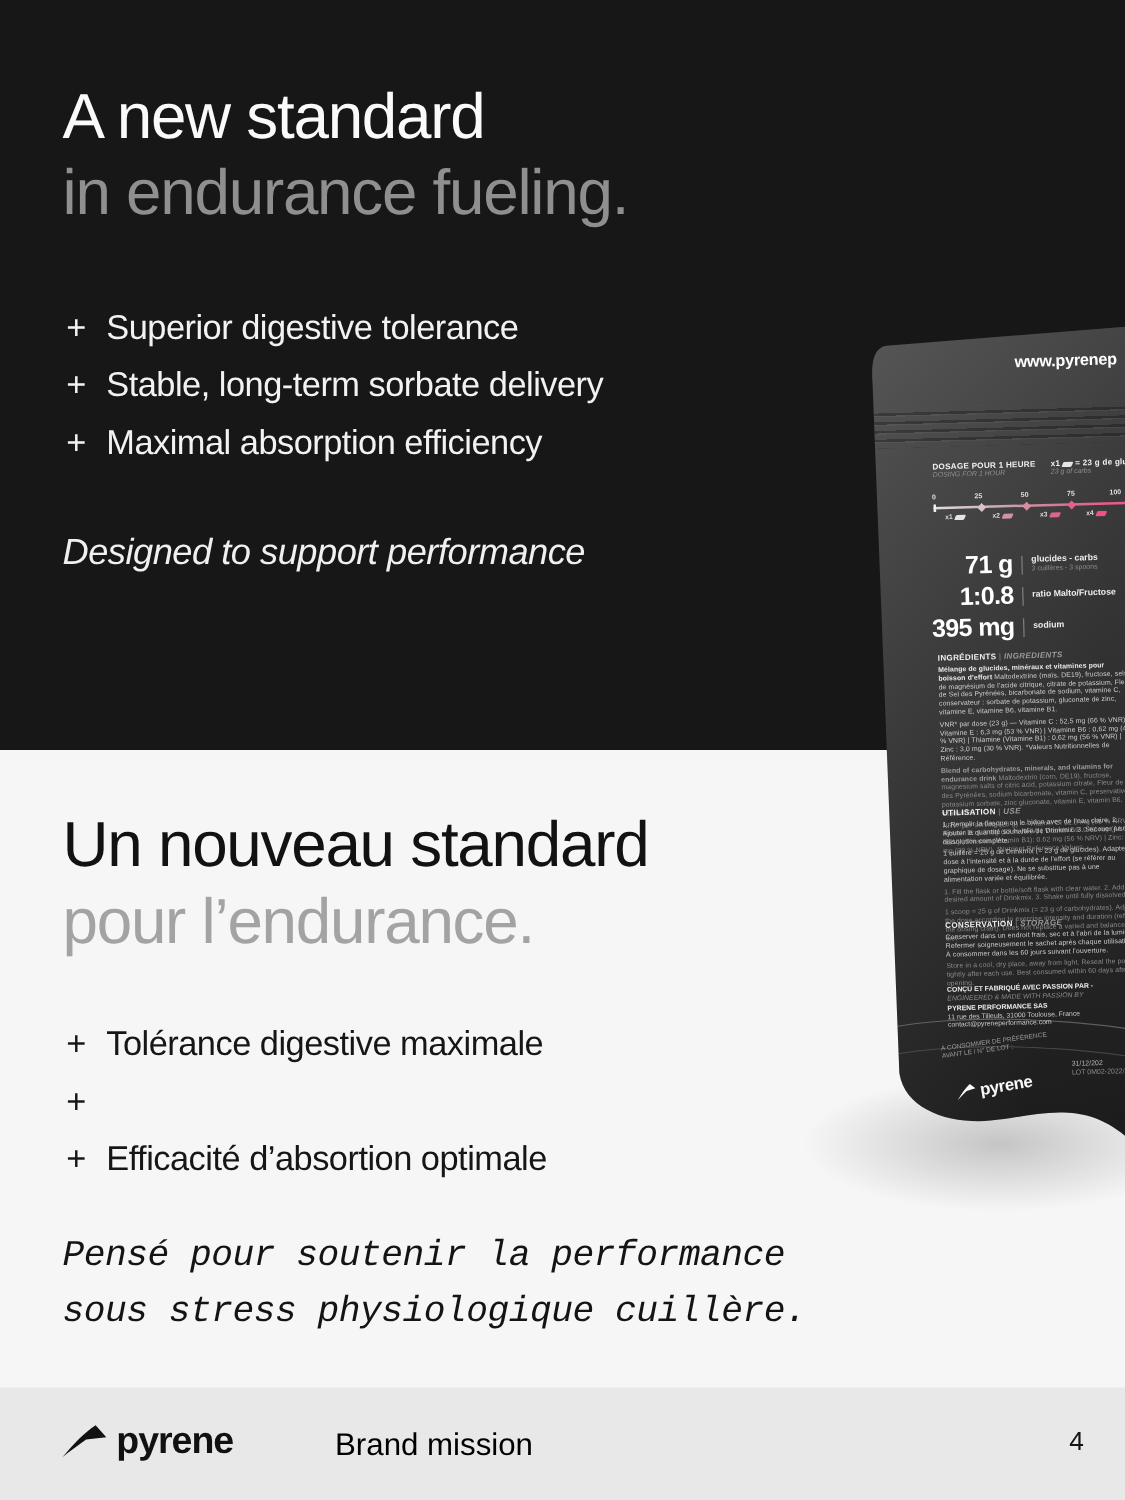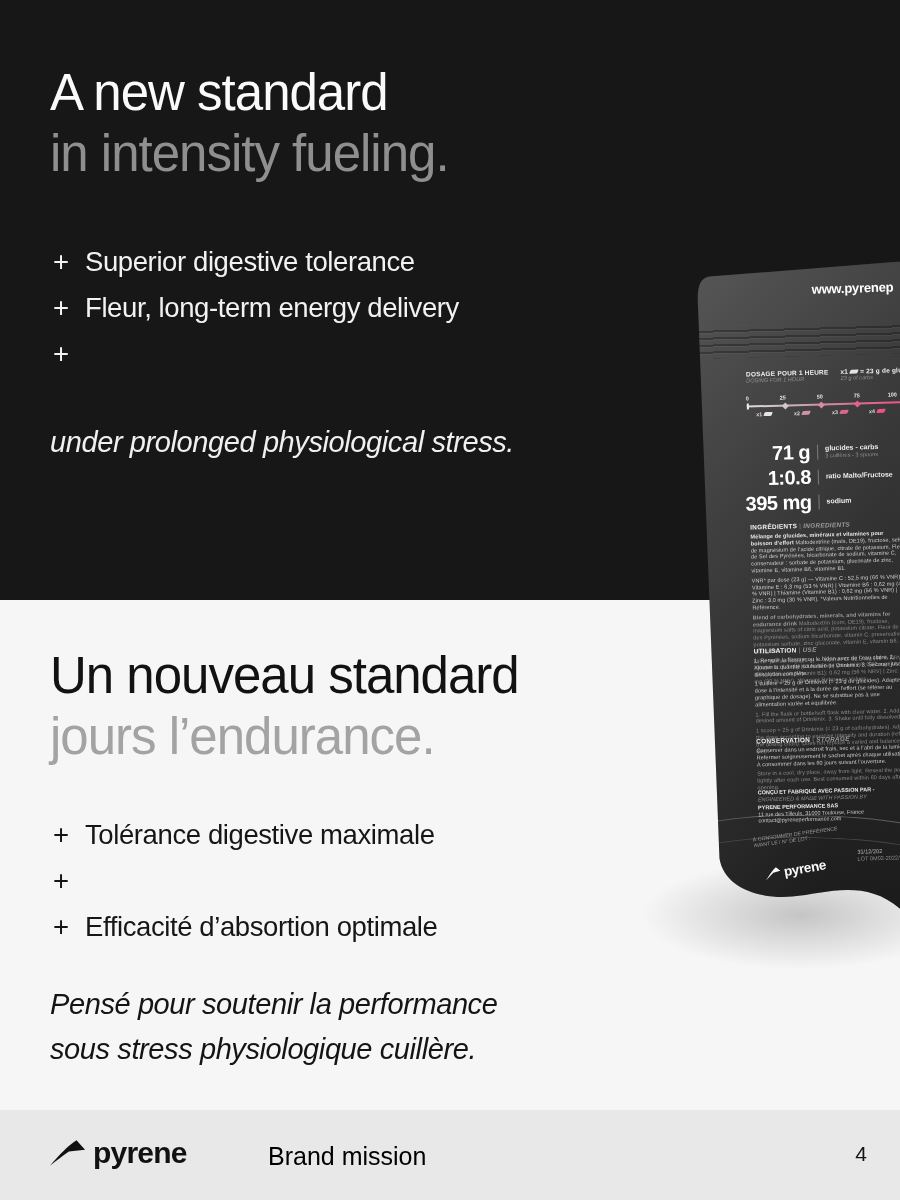--- a/index.html
+++ b/index.html
@@ -19,21 +19,21 @@
 
   .bullets{position:absolute;left:53px;}
   .bullets-en{top:239px;color:#f2f2f2;}
   .bullets-fr{top:812px;color:#161616;}
   .bullet{display:flex;font-size:27.5px;line-height:46px;letter-spacing:-0.4px;font-weight:500;}
   .bullet .mark{width:32px;}
 
   .tagline{position:absolute;left:50px;font-style:italic;font-size:29px;line-height:45px;
            letter-spacing:-0.4px;font-weight:500;}
   .tagline-en{top:420px;color:#f0f0f0;}
-  .tagline-fr{top:982px;color:#141414;}
+  .tagline-fr{top:982px;color:#141414;font-family:Liberation Mono, monospace;}
 
   
   .footer-logo{position:absolute;left:48px;top:26px;display:flex;align-items:center;}
   .footer-logo svg{width:38px;height:29px;margin-right:7px;}
   .footer-logo .word{font-size:30px;font-weight:700;letter-spacing:-0.8px;color:#111;}
   .footer-nav1{position:absolute;left:268px;top:32px;font-size:25px;color:#000000;}
   .footer-nav2{position:absolute;left:498px;top:32px;font-size:21px;color:#141414;}
   .footer-page{position:absolute;right:33px;top:32px;font-size:21px;color:#141414;}
 
   
@@ -105,44 +105,45 @@
   .p-brand .word{font-size:13.5px;font-weight:700;letter-spacing:-0.3px;color:#fafafa;}
 </style>
 </head>
 <body>
 
 <div class="page">
 
   <div class="section-dark">
     <div class="hero hero-en">
       <div class="l1">A new standard</div>
-      <div class="l2">in intensity fueling.</div>
+      <div class="l2">in endurance fueling.</div>
     </div>
     <div class="bullets bullets-en">
       <div class="bullet">
         <span class="mark">+</span>
         <span>Superior digestive tolerance</span>
       </div>
       <div class="bullet">
         <span class="mark">+</span>
-        <span>Fleur, long-term energy delivery</span>
+        <span>Stable, long-term sorbate delivery</span>
       </div>
       <div class="bullet">
         <span class="mark">+</span>
+        <span>Maximal absorption efficiency</span>
       </div>
     </div>
     <div class="tagline tagline-en">
-      <div>under prolonged physiological stress.</div>
+      <div>Designed to support performance</div>
     </div>
   </div>
 
   <div class="section-light"></div>
   <div class="hero hero-fr">
     <div class="l1">Un nouveau standard</div>
-    <div class="l2">jours l’endurance.</div>
+    <div class="l2">pour l’endurance.</div>
   </div>
   <div class="bullets bullets-fr">
     <div class="bullet">
       <span class="mark">+</span>
       <span>Tolérance digestive maximale</span>
     </div>
     <div class="bullet">
       <span class="mark">+</span>
     </div>
     <div class="bullet">

